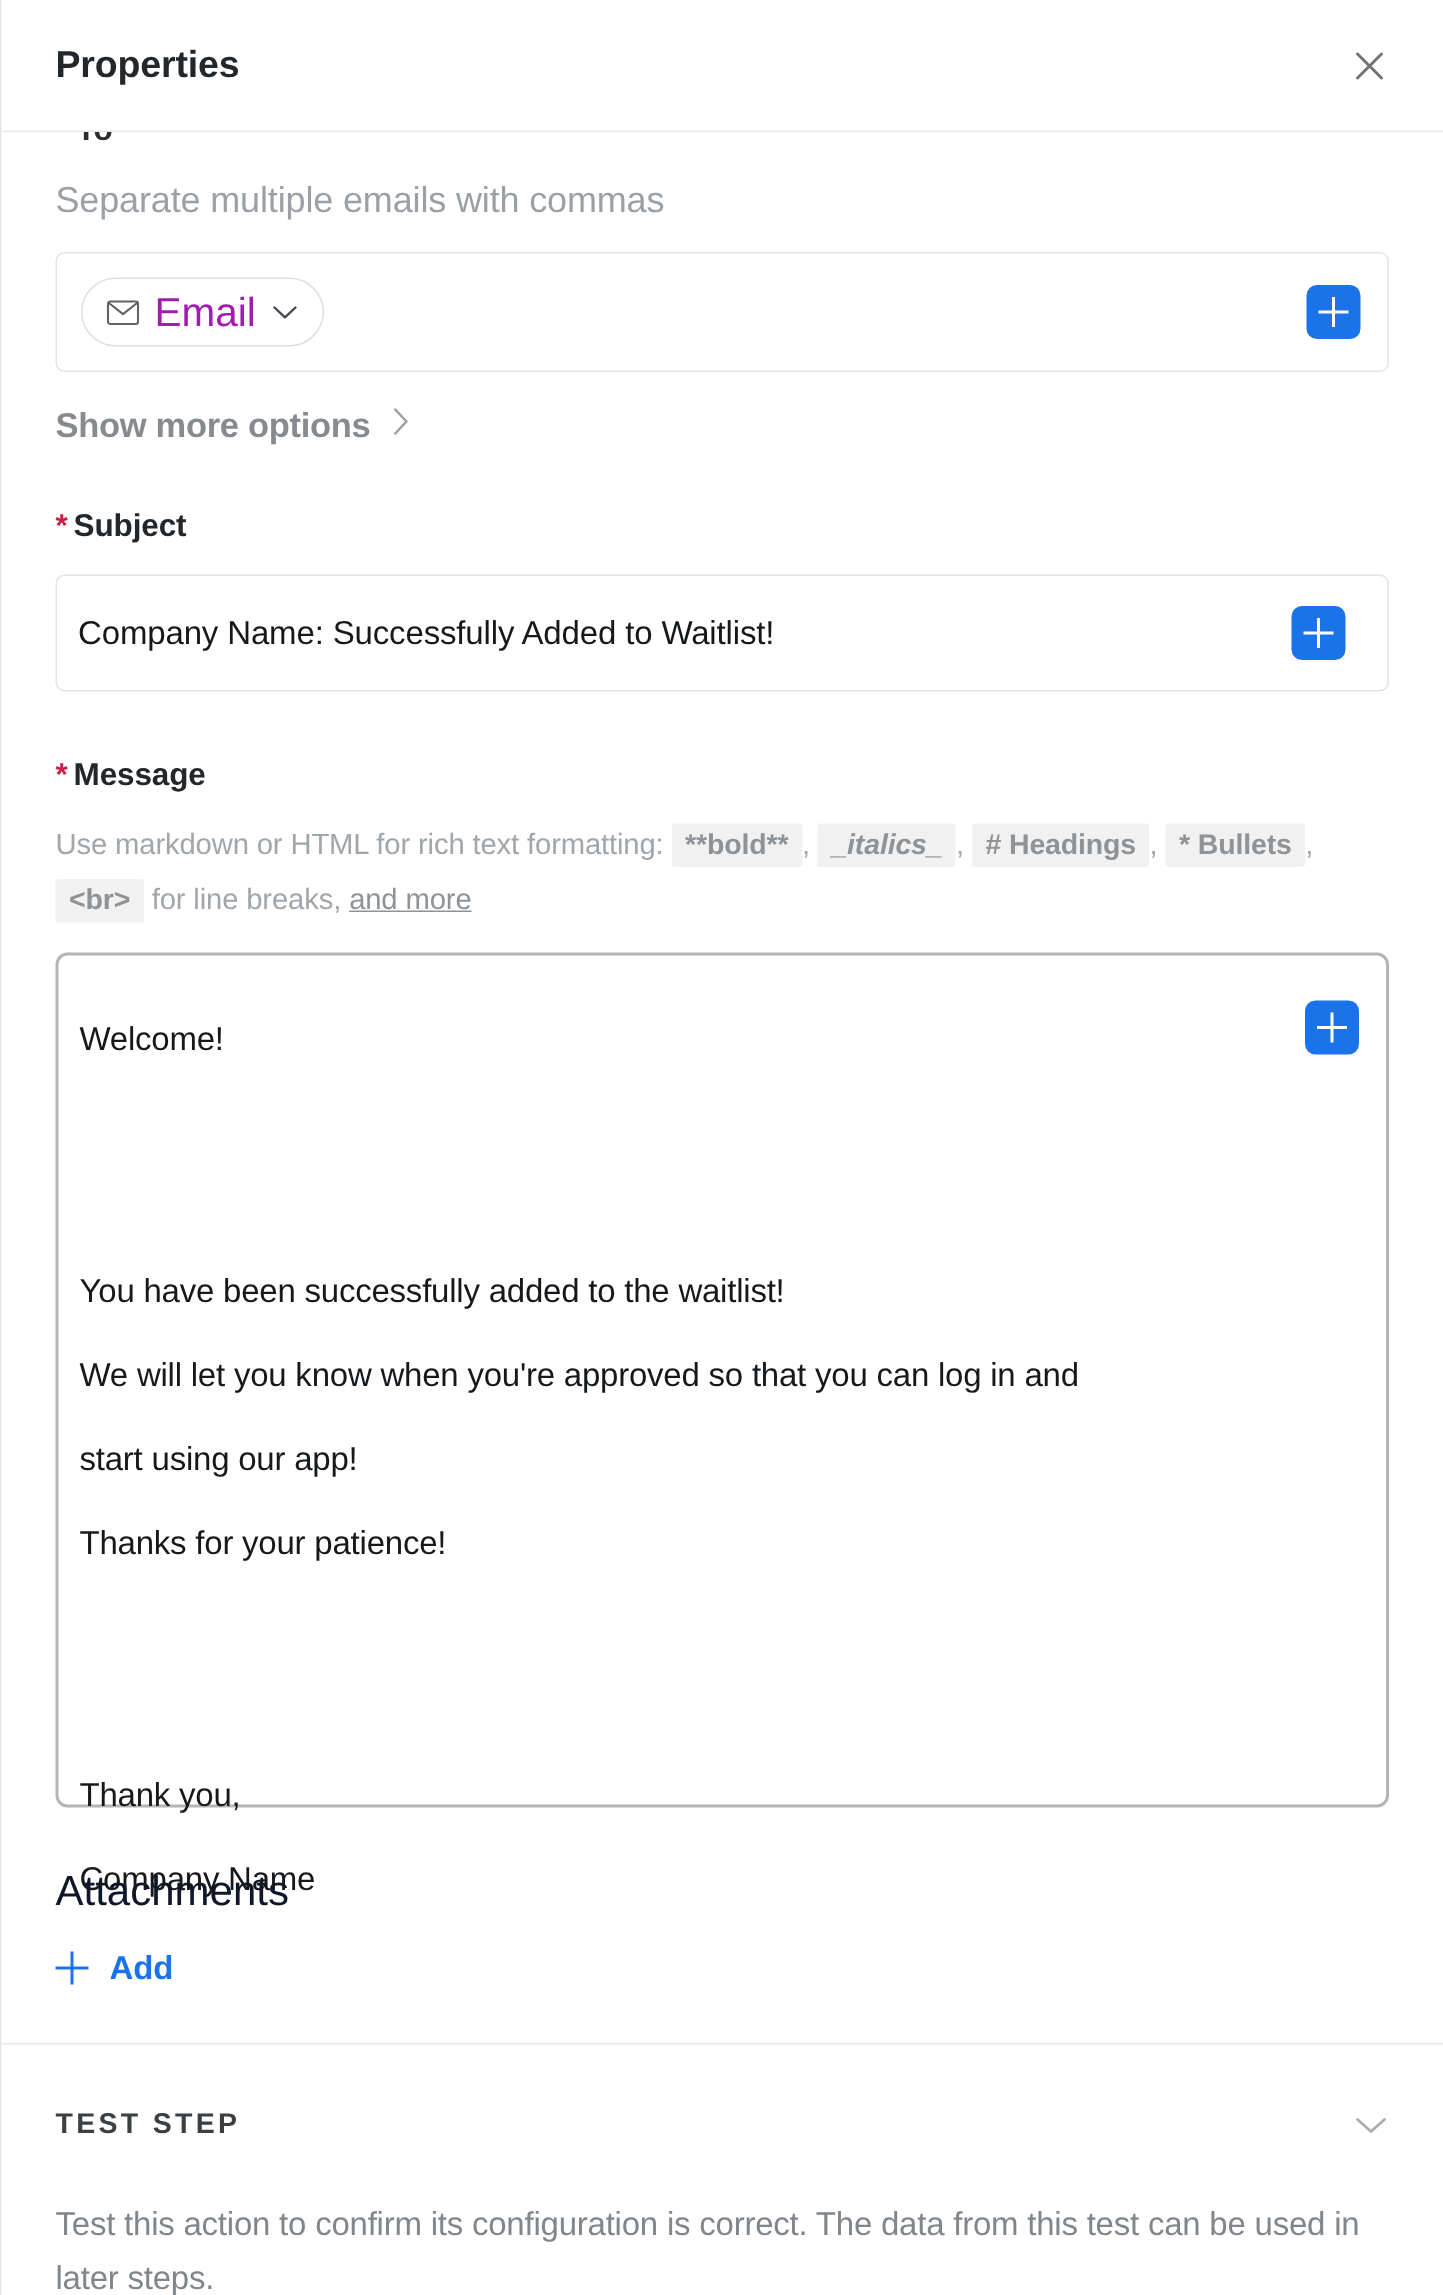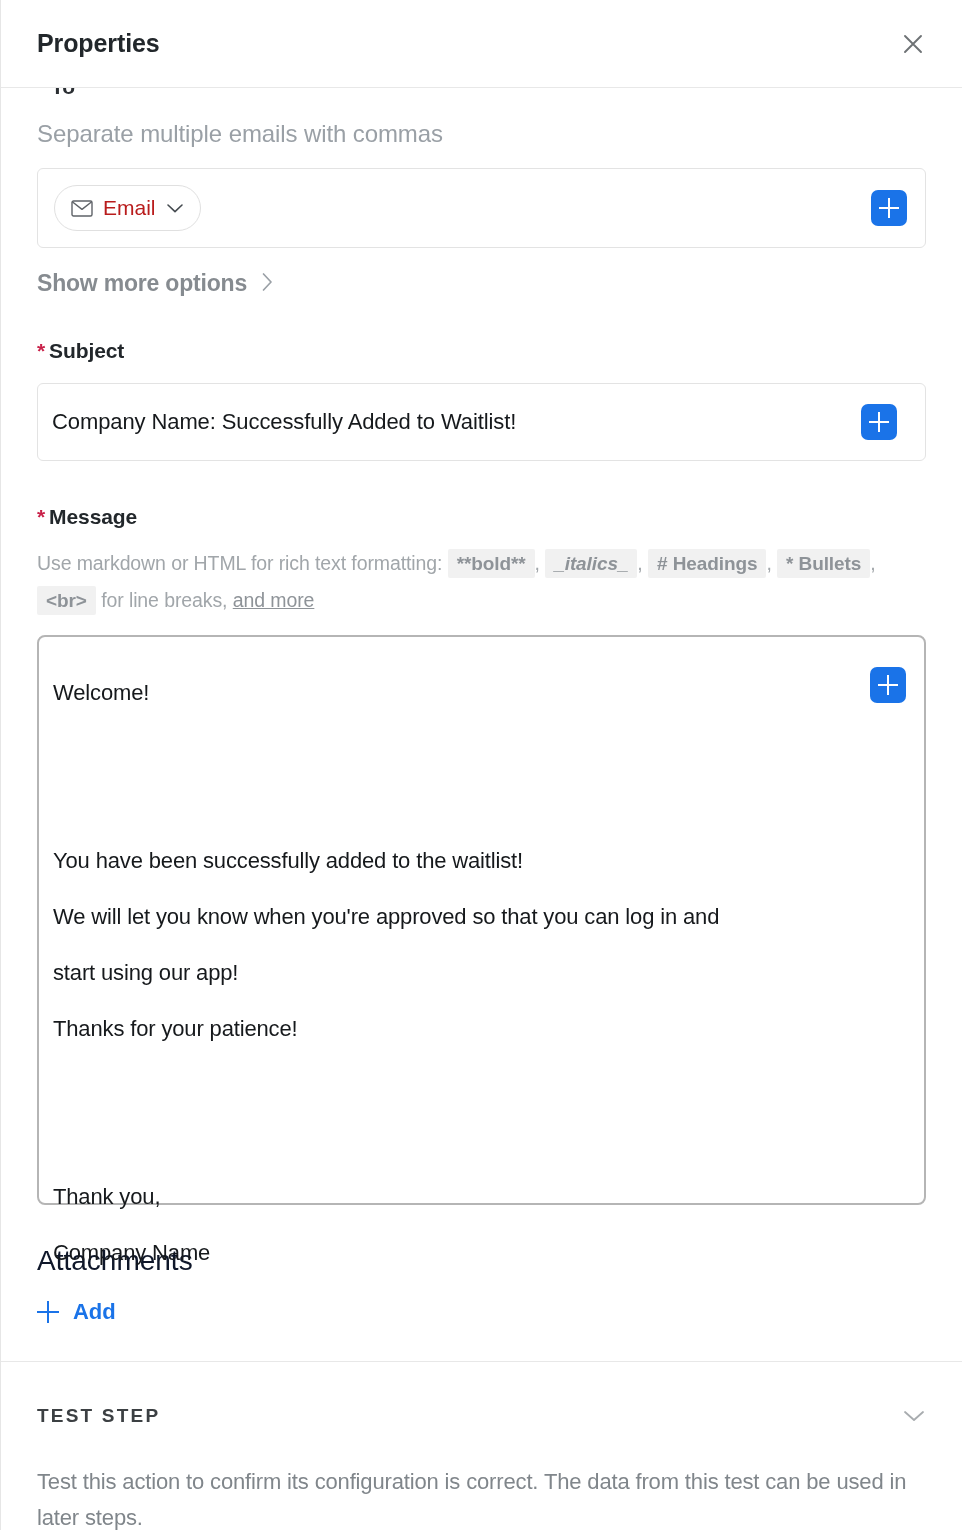--- a/index.html
+++ b/index.html
@@ -94,22 +94,22 @@
     align-items: center;
     gap: 10px;
     height: 46px;
     padding: 0 16px 0 16px;
     border: 1px solid #e0e0e0;
     border-radius: 24px;
     background: #fff;
     cursor: pointer;
   }
   .chip .chip-label {
-    font-size: 21px;
-    color: #b91c1c;
+    font-size: 27px;
+    color: #a21caf;
   }
   .chip svg { display: block; }
 
   .plus-btn {
     width: 36px;
     height: 36px;
     border-radius: 7px;
     background: #1a73e8;
     display: flex;
     align-items: center;

